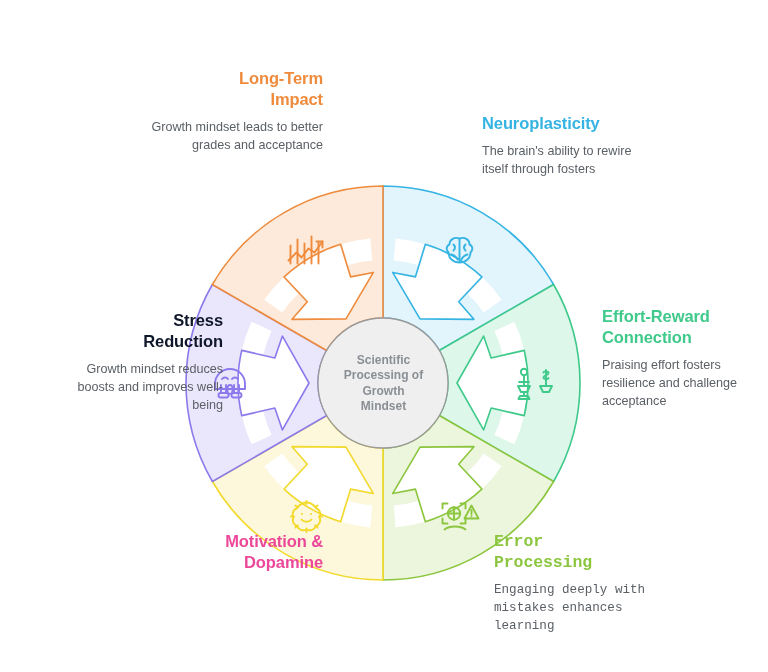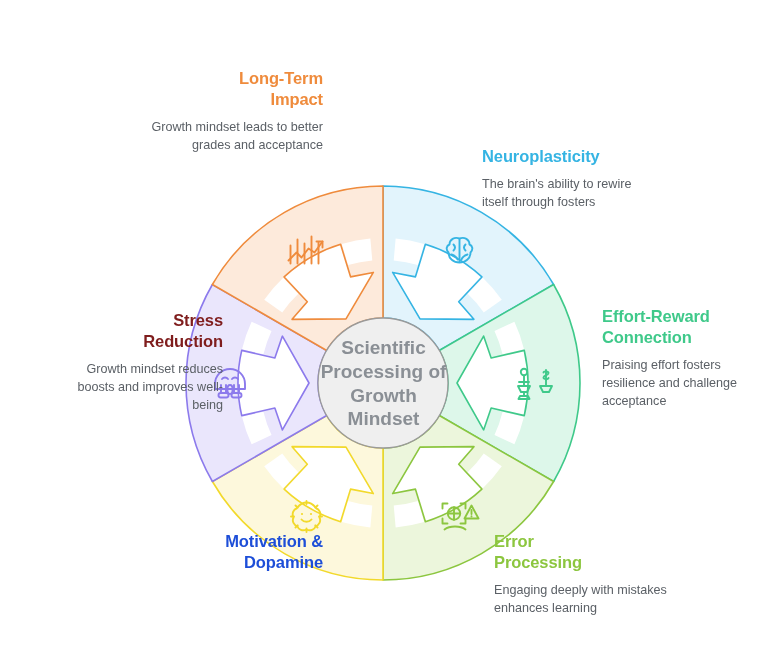--- a/index.html
+++ b/index.html
@@ -35,37 +35,37 @@
     font-size: 12.6px;
     line-height: 1.42;
     color: #5b6066;
     margin: 0;
   }
   .align-right { text-align: right; }
   .align-left  { text-align: left; }
 
   
   #lbl-long-term      { left: 148px; top: 68px;  }
-  #lbl-neuro          { left: 482px; top: 113px; margin-top: 33px; }
+  #lbl-neuro          { left: 482px; top: 113px; }
   #lbl-effort         { left: 602px; top: 306px; }
-  #lbl-error          { left: 494px; top: 531px; }
+  #lbl-error          { left: 494px; top: 531px; font-family: Liberation Mono, monospace; }
   #lbl-motivation     { left: 148px; top: 531px; }
   #lbl-stress         { left: 48px;  top: 310px; }
 
   .center-text {
     position: absolute;
     left: 318px;
     top: 318px;
     width: 131px;
     height: 131px;
     display: flex;
     align-items: center;
     justify-content: center;
     text-align: center;
-    font-size: 19px;
+    font-size: 12px;
     font-weight: bold;
     line-height: 1.26;
     color: #8a8f95;
     pointer-events: none;
   }
 </style>
 </head>
 <body>
 
 <div id="infographic">
@@ -225,27 +225,27 @@
 
   <div class="label-block align-left" id="lbl-error">
     <div class="label-title" style="color:#8cc63f">
       <span>Error</span><br>
       <span>Processing</span>
     </div>
     <p class="label-desc">Engaging deeply with mistakes enhances learning</p>
   </div>
 
   <div class="label-block align-right" id="lbl-motivation">
-    <div class="label-title" style="color:#1d4ed8">
+    <div class="label-title" style="color:#ec4899">
       <span>Motivation &amp;</span><br>
       <span>Dopamine</span>
     </div>
   </div>
 
   <div class="label-block align-right" id="lbl-stress">
-    <div class="label-title" style="color:#7f1d1d">
+    <div class="label-title" style="color:#0f172a">
       <span>Stress</span><br>
       <span>Reduction</span>
     </div>
     <p class="label-desc">Growth mindset reduces boosts and improves well-being</p>
   </div>
 
 </div>
 
 </body></html>

